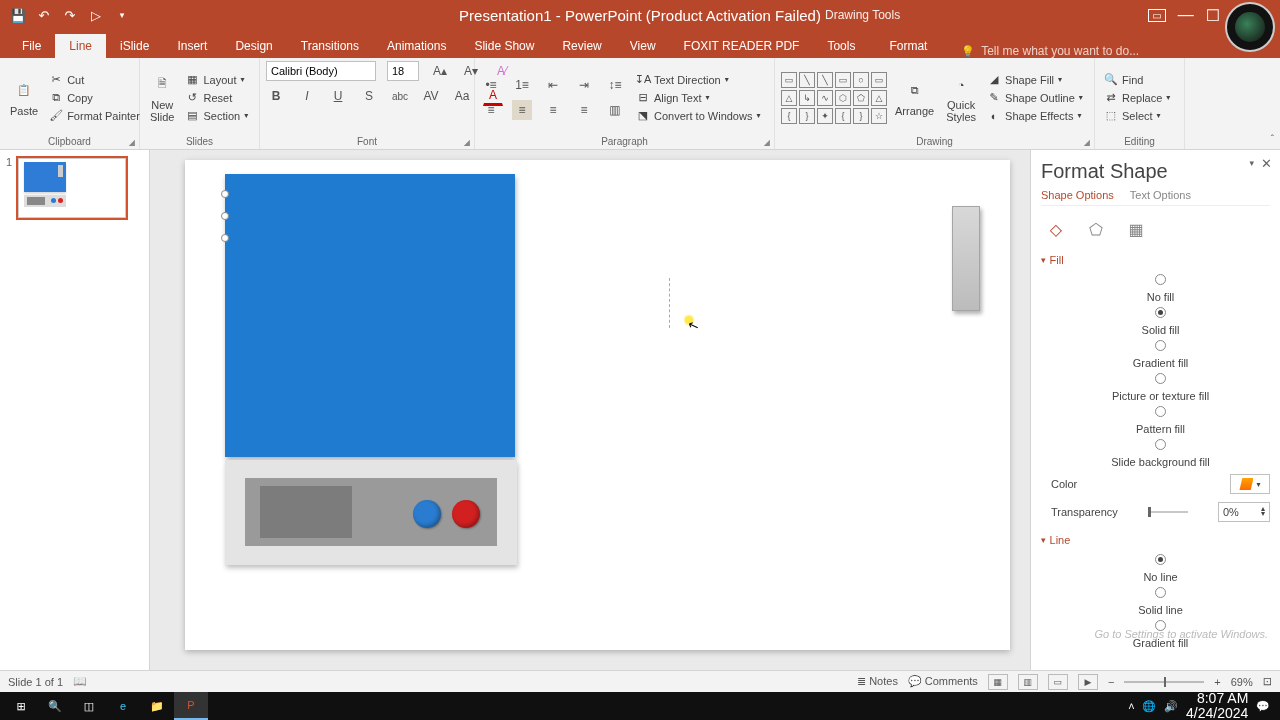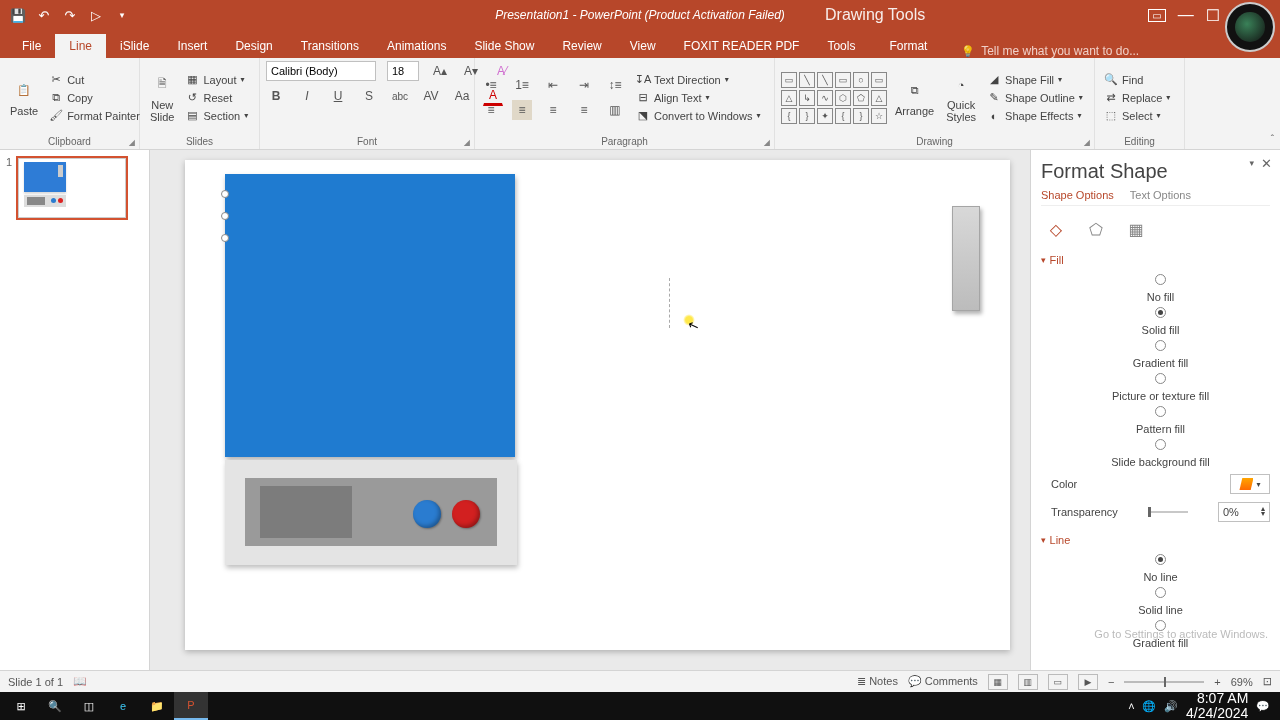--- a/index.html
+++ b/index.html
@@ -2,23 +2,23 @@
 <html><head>
 <meta charset="utf-8">
 <style>
 * { margin: 0; padding: 0; box-sizing: border-box; font-family: "Segoe UI", sans-serif; }
 body { width: 1280px; height: 720px; overflow: hidden; background: #fff; position: relative; }
 
 
 .titlebar { height: 30px; background: #B7472A; display: flex; align-items: center; color: #fff; position: relative; }
 .qat { display: flex; align-items: center; gap: 10px; padding-left: 10px; }
 .qat-icon { width: 16px; height: 16px; display: flex; align-items: center; justify-content: center; font-size: 13px; color: #fff; }
-.title-center { position: absolute; left: 50%; transform: translateX(-50%); font-size: 12px; white-space: nowrap; font-style: italic; }
+.title-center { position: absolute; left: 50%; transform: translateX(-50%); font-size: 15px; white-space: nowrap; }
 .title-right { position: absolute; right: 60px; display: flex; gap: 12px; align-items: center; }
-.context-tab { position: absolute; left: 825px; font-size: 16px; color: #fff; opacity: 0.9; }
+.context-tab { position: absolute; left: 825px; font-size: 12px; color: #fff; opacity: 0.9; }
 .avatar { position:absolute; right: 5px; top: 2px; width: 50px; height: 50px; border-radius: 50%; background: #111; border: 2px solid #ccc; z-index: 100; overflow:hidden;}
 .avatar::after { content:""; position:absolute; inset:8px; border-radius:50%; background: radial-gradient(circle at 40% 40%, #5c8, #111); opacity:0.6;}
 
 
 .ribbon-tabs { height: 28px; background: #B7472A; display: flex; align-items: flex-end; padding-left: 8px; }
 .rtab { padding: 5px 14px; font-size: 12px; color: #fff; cursor: pointer; }
 .rtab.active { background: #f3f3f3; color: #B7472A; }
 .tell-me { margin-left: 20px; color: #f0d0c8; font-size: 12px; display:flex; align-items:center; gap:6px;}
 .tell-me::before { content:"💡"; font-size:11px; opacity:0.8;}
 
@@ -89,21 +89,21 @@
 .radio.checked::after{content:""; position:absolute; inset:2px; background:#444; border-radius:50%;}
 .prop-row { display:flex; align-items:center; justify-content:space-between; font-size:11px; color:#444; padding:4px 0 4px 10px;}
 .color-swatch { width:40px; height:20px; border:1px solid #c0c0c0; background:#fff; display:flex; align-items:center; justify-content:center; cursor:pointer;}
 .paint-can { width:14px; height:12px; background:linear-gradient(#ffa500,#ff6a00); clip-path:polygon(20% 0,100% 0,80% 100%,0 100%);}
 .spinner { width:52px; height:20px; border:1px solid #c0c0c0; font-size:11px; display:flex; align-items:center; padding:0 4px; justify-content:space-between;}
 .slider { flex:1; height:2px; background:#c8c8c8; margin:0 8px; position:relative; max-width:40px;}
 .slider::after{content:""; position:absolute; left:0; top:-4px; width:3px; height:10px; background:#666;}
 
 .watermark { position:absolute; right:12px; bottom:30px; color:#bbb; z-index:5;}
 .watermark .wm1 { font-size:20px;}
-.watermark .wm2 { font-size:11px;}
+.watermark .wm2 { font-size:11px;font-style:italic;}
 
 
 .statusbar { position:absolute; left:0; right:0; bottom:28px; height:22px; background:#f3f3f3; border-top:1px solid #d4d4d4; display:flex; align-items:center; font-size:11px; color:#555; padding:0 8px;margin-top:20px;}
 .statusbar { bottom:28px; }
 .status-left { flex:0 0 auto; display:flex; gap:10px; align-items:center;}
 .status-right { margin-left:auto; display:flex; gap:10px; align-items:center;}
 .view-btn { width:20px; height:16px; border:1px solid #bbb; cursor:pointer; display:flex; align-items:center; justify-content:center; font-size:9px;}
 .zoom-slider { width:80px; height:2px; background:#bbb; position:relative;}
 .zoom-slider::before{content:""; position:absolute; left:50%; top:-4px; width:2px; height:10px; background:#666;}
 

